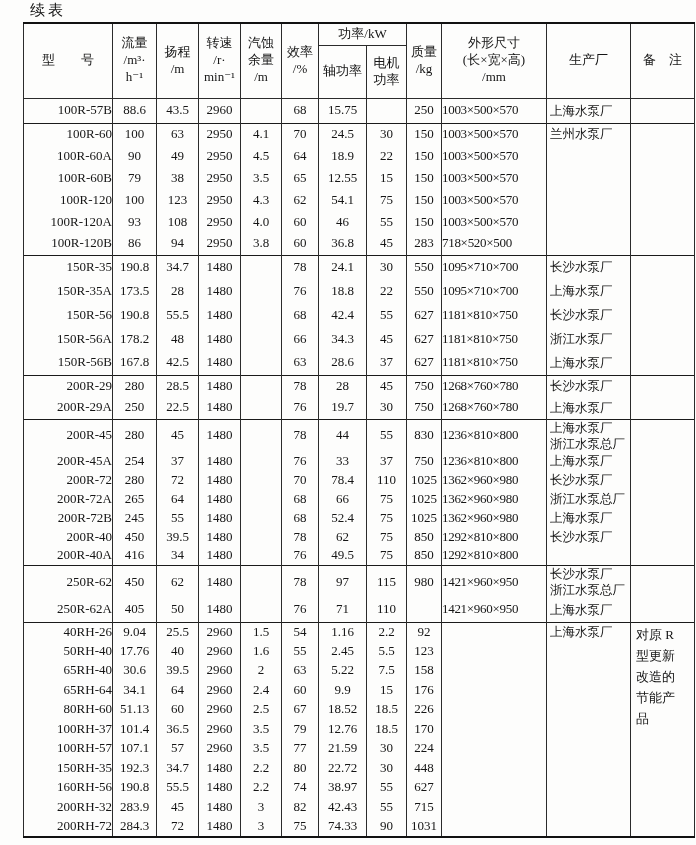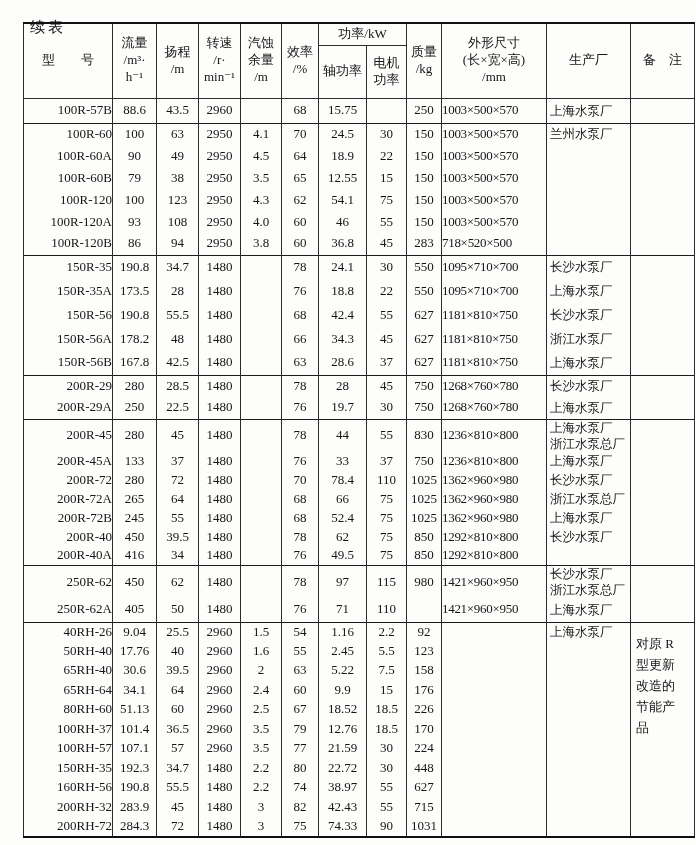--- a/index.html
+++ b/index.html
@@ -2,21 +2,21 @@
 <html><head>
 <meta charset="utf-8">
 <style>
   html,body{margin:0;padding:0;background:#ffffff;}
   #page{
     position:relative;width:696px;height:845px;background:#fdfdfc;
     font-family:"Liberation Serif","DejaVu Serif",serif;color:#151515;
     overflow:hidden;
   }
   #continued-label{
-    position:absolute;left:30px;top:18px;font-size:15px;letter-spacing:3px;color:#111;
+    position:absolute;left:30px;top:1px;font-size:15px;letter-spacing:3px;color:#111;
   }
   table#spec-table{
     position:absolute;left:23px;top:22px;width:671px;
     border-collapse:collapse;table-layout:fixed;
     border-left:1px solid #2b2b2b;border-right:1px solid #2b2b2b;
     border-top:2.5px solid #111;border-bottom:2.5px solid #111;
   }
   th,td{
     border-left:1px solid #2b2b2b;border-right:1px solid #2b2b2b;
     font-size:13px;font-weight:normal;padding:0;overflow:hidden;
@@ -38,21 +38,21 @@
   tbody.g4 tr{height:22px;}
   tbody.g5 tr{height:19px;}
   tbody.g6 tr{height:24px;}
   tbody.g7 tr{height:19.5px;}
   td.col-model{text-align:right;padding-left:4px;}
   td.col-flow,td.col-head,td.col-speed,td.col-npsh,td.col-eff,
   td.col-shaft,td.col-motor,td.col-mass{text-align:center;}
   td.col-dim{text-align:left;font-size:13px;letter-spacing:-0.3px;}
   td.col-mfr{text-align:left;padding-left:3px;white-space:pre-line;line-height:16px;font-size:12.5px;}
   td.col-remark{text-align:left;padding-left:5px;vertical-align:top;
-    white-space:pre-line;line-height:21px;padding-top:10px;font-size:13px;}
+    white-space:pre-line;line-height:21px;padding-top:1px;font-size:13px;}
 </style>
 </head>
 <body>
 
 <div id="page">
   <div id="continued-label">续表</div>
 
   <table id="spec-table">
     <colgroup>
       <col style="width:89px">
@@ -304,21 +304,21 @@
           <td class="col-shaft">44</td>
           <td class="col-motor">55</td>
           <td class="col-mass">830</td>
           <td class="col-dim">1236×810×800</td>
           <td class="col-mfr">上海水泵厂
 浙江水泵总厂</td>
           <td class="col-remark" rowspan="7"></td>
         </tr>
         <tr>
           <td class="col-model">200R-45A</td>
-          <td class="col-flow">133</td>
+          <td class="col-flow">254</td>
           <td class="col-head">37</td>
           <td class="col-speed">1480</td>
           <td class="col-npsh"></td>
           <td class="col-eff">76</td>
           <td class="col-shaft">33</td>
           <td class="col-motor">37</td>
           <td class="col-mass">750</td>
           <td class="col-dim">1236×810×800</td>
           <td class="col-mfr">上海水泵厂</td>
         </tr>

